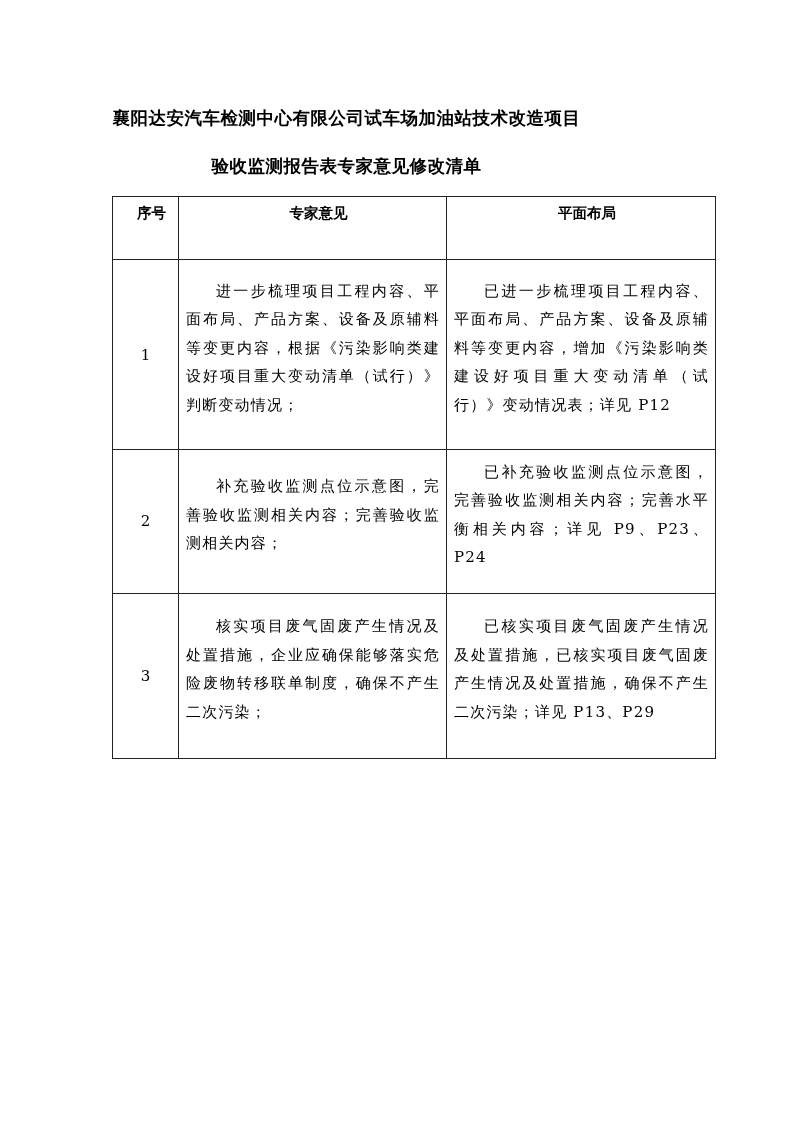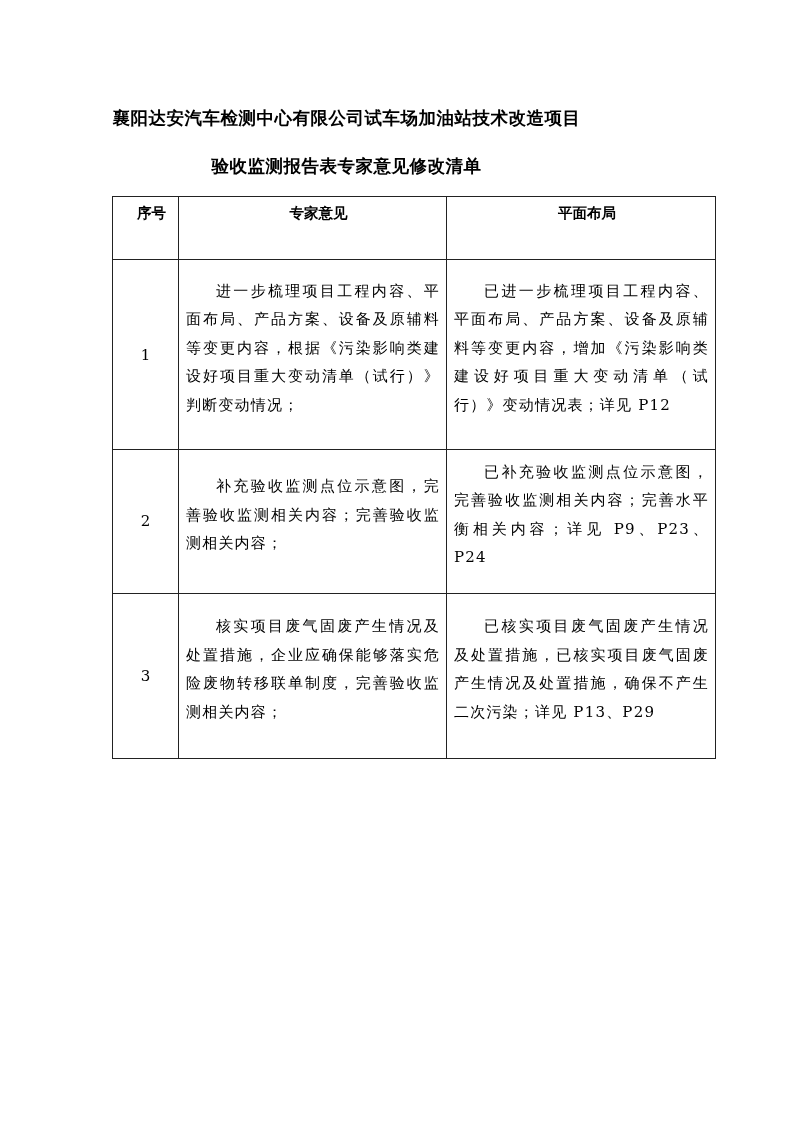--- a/index.html
+++ b/index.html
@@ -37,17 +37,17 @@
     <td class="txt">进一步梳理项目工程内容、平面布局、产品方案、设备及原辅料等变更内容，根据《污染影响类建设好项目重大变动清单（试行）》判断变动情况；</td>
     <td class="txt">已进一步梳理项目工程内容、平面布局、产品方案、设备及原辅料等变更内容，增加《污染影响类建设好项目重大变动清单（试行）》变动情况表；详见 P12</td>
   </tr>
   <tr class="r2">
     <td class="num">2</td>
     <td class="txt">补充验收监测点位示意图，完善验收监测相关内容；完善验收监测相关内容；</td>
     <td class="txt">已补充验收监测点位示意图，完善验收监测相关内容；完善水平衡相关内容；详见 P9、P23、P24</td>
   </tr>
   <tr class="r3">
     <td class="num">3</td>
-    <td class="txt">核实项目废气固废产生情况及处置措施，企业应确保能够落实危险废物转移联单制度，完善验收监测相关内容；</td>
+    <td class="txt">核实项目废气固废产生情况及处置措施，企业应确保能够落实危险废物转移联单制度，确保不产生二次污染；</td>
     <td class="txt">已核实项目废气固废产生情况及处置措施，已核实项目废气固废产生情况及处置措施，确保不产生二次污染；详见 P13、P29</td>
   </tr>
 </tbody>
   </table>
 
 </body></html>

